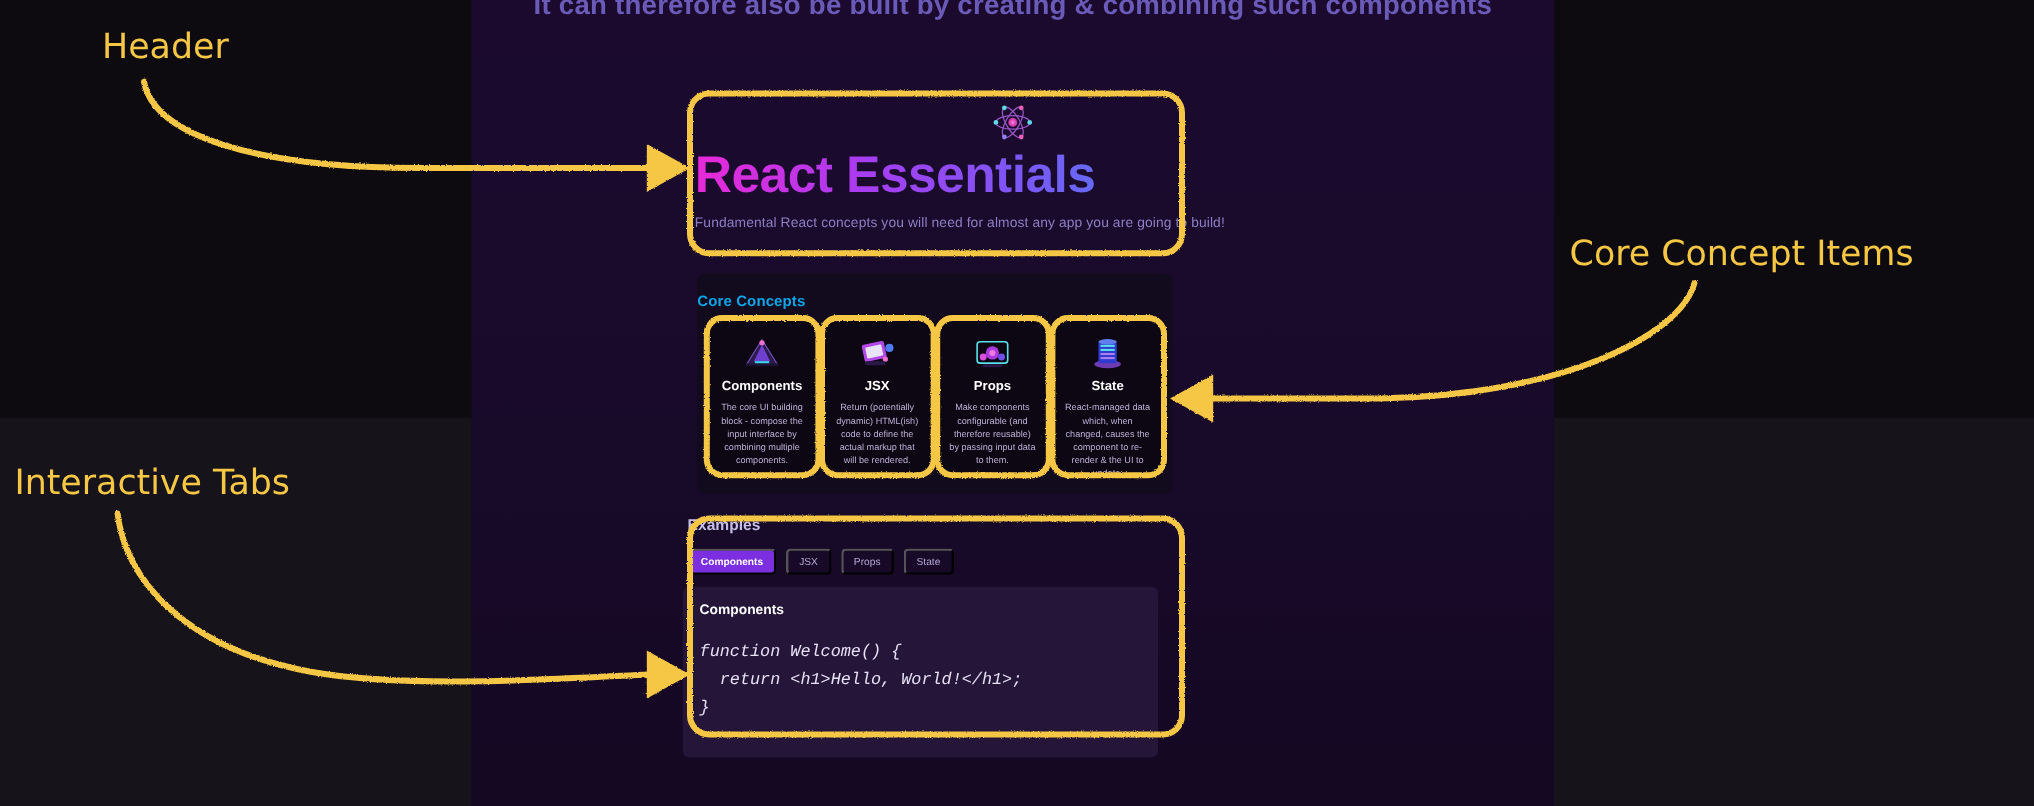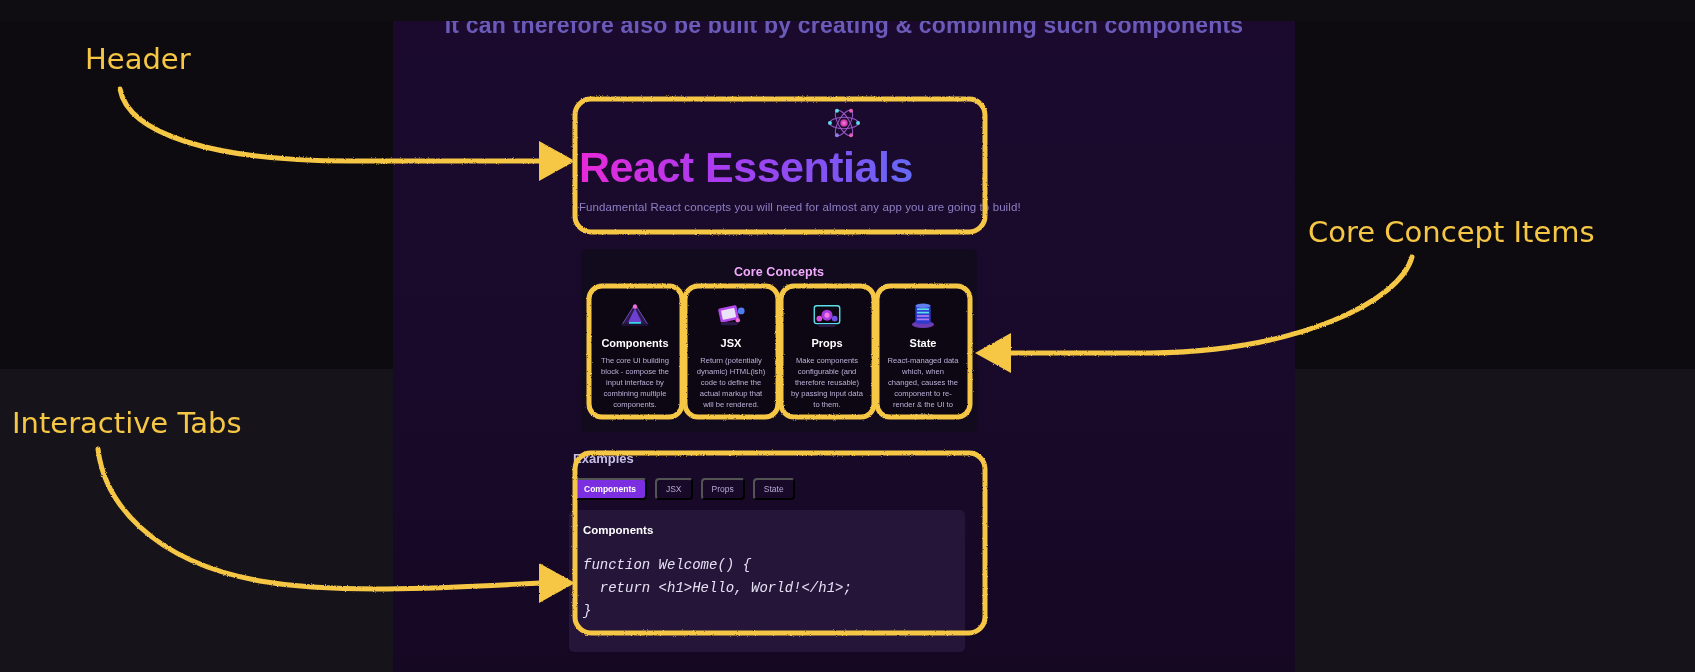--- a/index.html
+++ b/index.html
@@ -2,21 +2,21 @@
 <html><head>
 <meta charset="utf-8">
 <style>
   * { box-sizing: border-box; margin: 0; padding: 0; }
   html, body {
     width: 1695px; height: 672px;
     overflow: hidden;
     background: #100d12;
     font-family: "Liberation Sans", sans-serif;
   }
-  #stage { position: relative; width: 1695px; height: 528px; background: #100d12; margin-top: 21px; }
+  #stage { position: relative; width: 1695px; height: 528px; background: #100d12; }
   .band-top-l { position:absolute; left:0; top:0; width:393px; height:348px; background:#0d0b10; }
   .band-bot-l { position:absolute; left:0; top:348px; width:393px; height:324px; background:#17131a; }
   .band-top-r { position:absolute; left:1295px; top:0; width:400px; height:348px; background:#0d0b10; }
   .band-bot-r { position:absolute; left:1295px; top:348px; width:400px; height:324px; background:#17131a; }
 
   
   #app {
     position:absolute; left:393px; top:0; width:902px; height:672px;
     background: linear-gradient(180deg,#1b0a2e 0%, #190a2b 45%, #150823 100%);
     overflow:hidden;
@@ -47,21 +47,21 @@
   #subtitle {
     margin-top:12px; font-size:11.5px; color:#8e7fc4; font-weight:500; letter-spacing:.1px;
   }
 
   
   #concepts-section {
     position:absolute; left:188px; top:228px; width:396px; height:183px;
     background:#120a1d; border-radius:6px;
   }
   #concepts-title {
-    text-align:center; color:#f0abfc; font-size:12.5px; font-weight:700;
+    text-align:left; color:#0ea5e9; font-size:12.5px; font-weight:700;
     padding-top:16px; letter-spacing:.1px;
   }
   #concepts-list {
     display:flex; gap:6px; padding:10px 8px 0 8px; justify-content:center;
   }
   .concept-card {
     width:90px; height:128px; background:#0d0613; border-radius:10px;
     padding:12px 8px 6px 8px; text-align:center;
   }
   .concept-icon {

